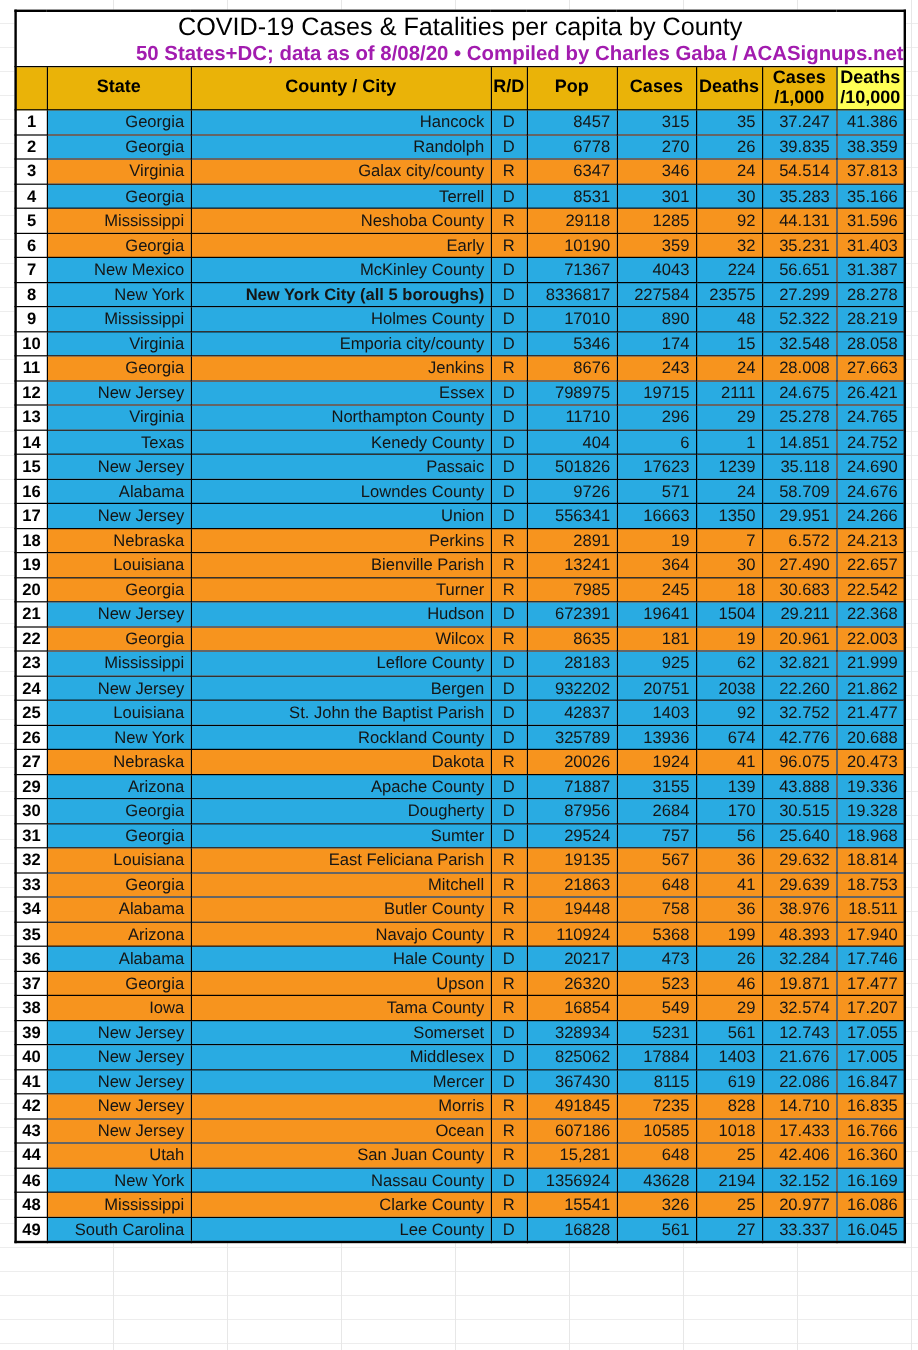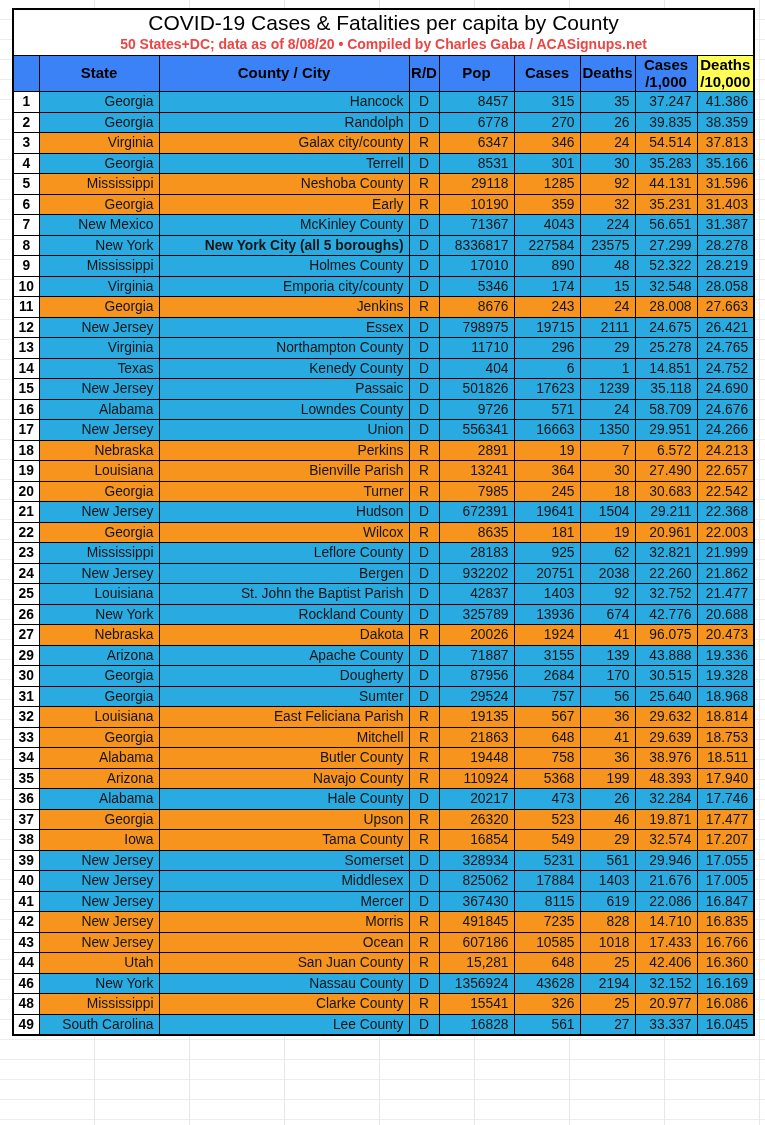--- a/index.html
+++ b/index.html
@@ -21,25 +21,25 @@
   table{
     border-collapse:collapse;
     table-layout:fixed;
     width:741px;
     background:#ffffff;
     border:2px solid #000;
   }
   th,td{border:1px solid #000;color:#151515;}
   .title-cell{height:45px;text-align:center;vertical-align:middle;padding:0;}
   .t1{font-weight:normal;font-size:21px;line-height:23px;color:#000;}
-  .t2{font-weight:bold;font-size:14px;line-height:21px;color:#ef4444;}
+  .t2{font-weight:bold;font-size:17px;line-height:21px;color:#a21caf;text-align:right;}
   .head-row th{
     height:35px;font-weight:bold;font-size:15px;color:#000;
     text-align:center;vertical-align:middle;
-    white-space:pre-line;line-height:1.08;padding:0 1px;background:#3b82f6;
+    white-space:pre-line;line-height:1.08;padding:0 1px;background:#eab308;
   }
   .head-row th:last-child{background:var(--yellow,#FFFF55);}
   tbody td{
     height:19.5px;font-size:13.8px;line-height:19.5px;
     white-space:nowrap;overflow:hidden;padding:0 5px 0 2px;
   }
   tbody td.c-rank{background:#fff;font-weight:bold;text-align:center;padding:0;color:#000;}
   tbody tr.dem td:not(.c-rank){background:var(--dem,#29ABE2);}
   tbody tr.rep td:not(.c-rank){background:var(--rep,#F7941E);}
   .c-state,.c-county,.c-pop,.c-cases,.c-deaths,.c-c1k,.c-d10k{text-align:right;}
@@ -492,21 +492,21 @@
           <td class="c-d10k">17.207</td>
         </tr>
         <tr class="dem">
           <td class="c-rank">39</td>
           <td class="c-state">New Jersey</td>
           <td class="c-county">Somerset</td>
           <td class="c-party">D</td>
           <td class="c-pop">328934</td>
           <td class="c-cases">5231</td>
           <td class="c-deaths">561</td>
-          <td class="c-c1k">29.946</td>
+          <td class="c-c1k">12.743</td>
           <td class="c-d10k">17.055</td>
         </tr>
         <tr class="dem">
           <td class="c-rank">40</td>
           <td class="c-state">New Jersey</td>
           <td class="c-county">Middlesex</td>
           <td class="c-party">D</td>
           <td class="c-pop">825062</td>
           <td class="c-cases">17884</td>
           <td class="c-deaths">1403</td>

